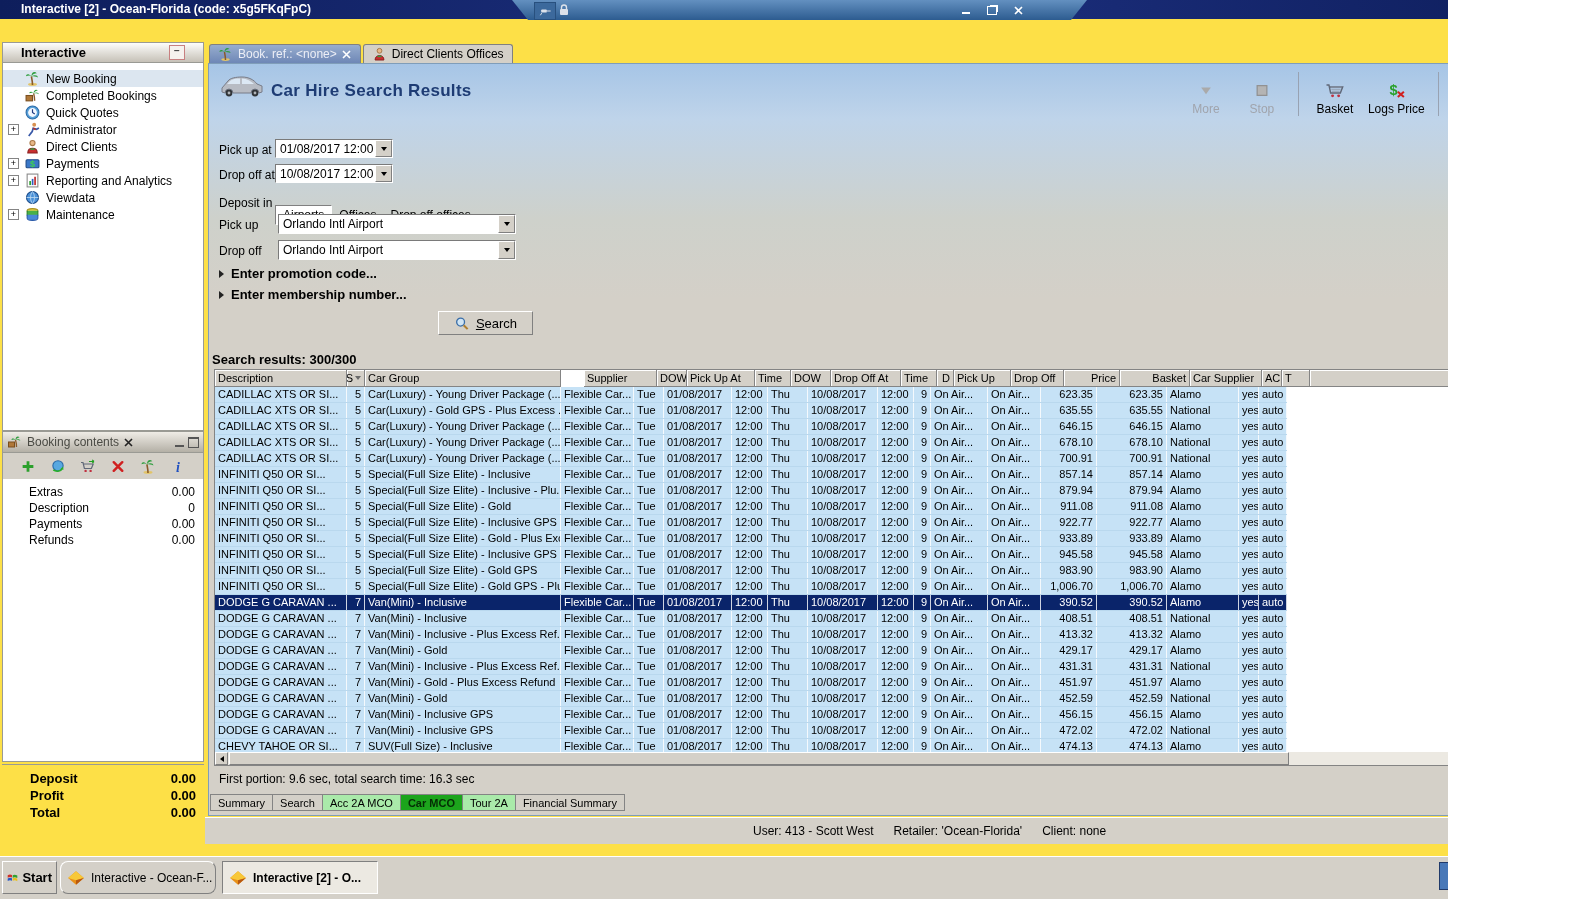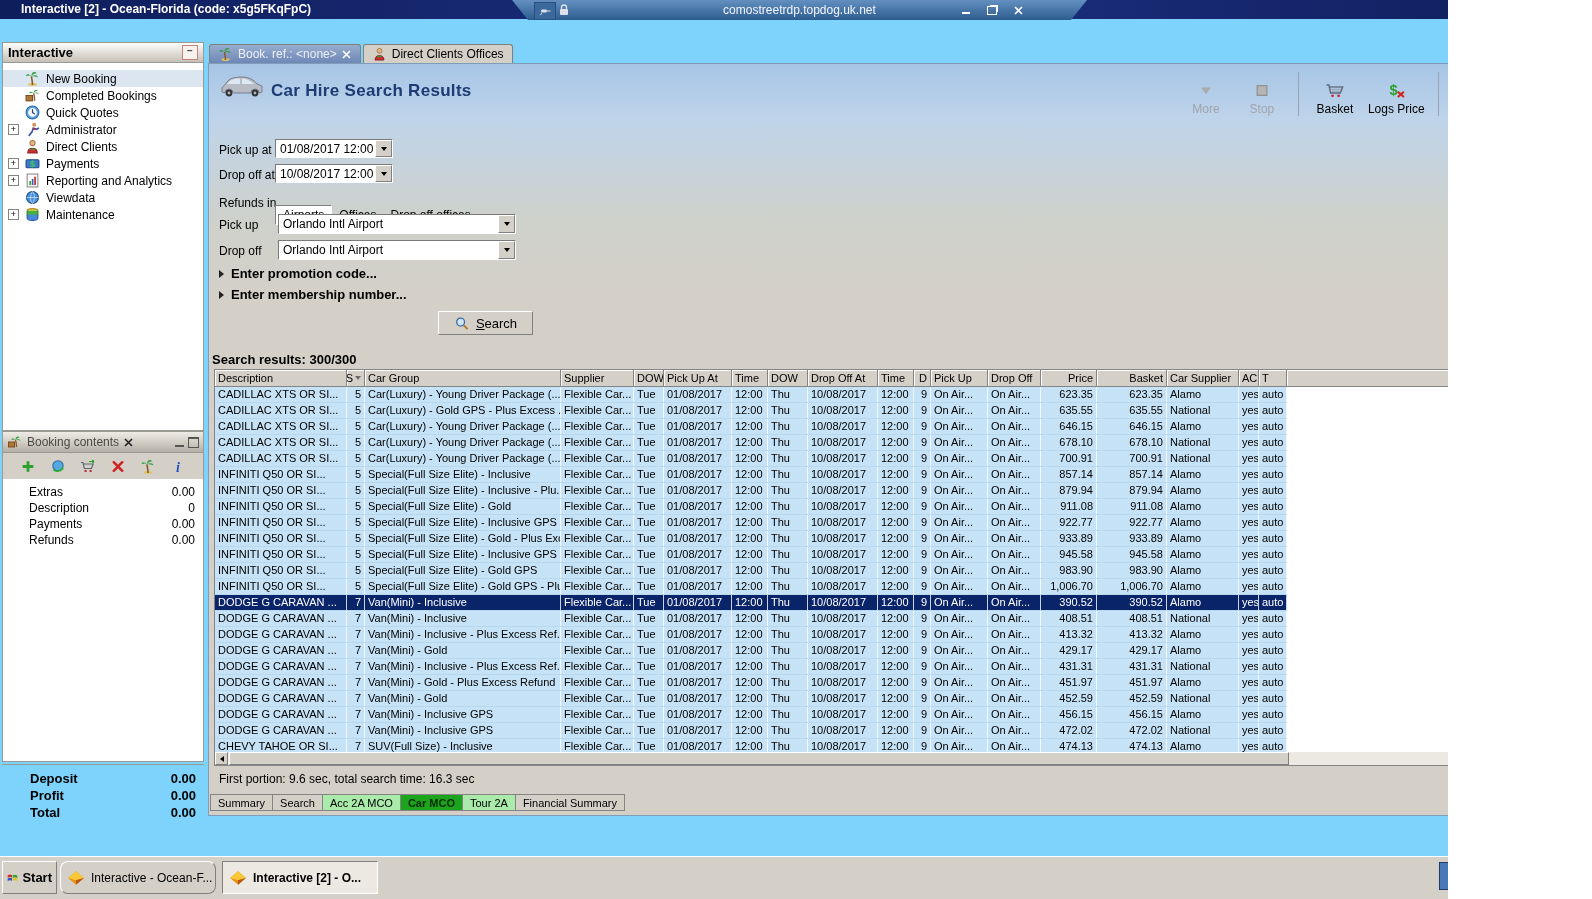--- a/index.html
+++ b/index.html
@@ -1,16 +1,16 @@
 <!DOCTYPE html>
 <html><head>
 <meta charset="utf-8">
 <style>
   html,body{margin:0;padding:0}
-  .screen{position:relative;width:1448px;height:899px;background:#7dd3fc;overflow:hidden;
+  .screen{position:relative;width:1448px;height:899px;background:#fde047;overflow:hidden;
     font-family:"Liberation Sans",sans-serif;color:#000;-webkit-font-smoothing:none}
   .ic{display:inline-flex;align-items:center;justify-content:center}
   .ic svg{width:100%;height:100%}
   .raised{background:#d4d0c8;border:1px solid;border-color:#fff #808080 #808080 #fff}
 
   
   .titlebar{position:absolute;left:0;top:0;width:1592px;height:19px;
     background:linear-gradient(90deg,#0e1e5c,#1d3080 55%,#0e1e5c)}
   .app-logo{position:absolute;left:3px;top:2px;width:15px;height:14px}
   .app-title{position:absolute;left:21px;top:2px;font-size:12px;font-weight:bold;color:#fff;white-space:nowrap}
@@ -35,21 +35,21 @@
   .rglyph-x svg{width:9px;height:9px}
 
   
   .menubar{position:absolute;left:0;top:19px;width:1592px;height:18px;background:#cbfdfe;
     border-bottom:1px solid #8fb8b8;display:flex;align-items:center;font-size:12px}
   .menu-item{padding:0 9px;height:100%;display:flex;align-items:center}
 
   
   .int-header{position:absolute;left:2px;top:42px;width:202px;height:21px;box-sizing:border-box;
     background:linear-gradient(180deg,#fdfdfb,#c6c1b7);border:1px solid #9a9a94;
-    font-size:13px;font-weight:bold;display:flex;align-items:center;padding:0 5px}
+    font-size:13px;font-weight:bold;display:flex;align-items:center;padding:0 18px}
   .collapse-btn{margin-left:auto;width:14px;height:13px;border:1px solid #c88080;background:#f6f2ee;
     font-size:10px;line-height:10px;text-align:center;color:#444}
   .tree{position:absolute;left:2px;top:63px;width:202px;height:368px;box-sizing:border-box;
     background:#fff;border:1px solid #9a9a94;border-top:none;padding-top:7px}
   .tree-item{height:17px;display:flex;align-items:center;font-size:12px;position:relative;padding-left:21px;white-space:nowrap}
   .tree-item.selected{background:#dce6f0}
   .expander{position:absolute;left:5px;top:3px;width:11px;height:11px;border:1px solid #848484;background:#fff;
     font-size:9px;line-height:9px;text-align:center;box-sizing:border-box}
   .tree-ic{width:17px;height:15px;margin-right:5px;flex:0 0 auto}
 
@@ -198,21 +198,20 @@
               <path d="M2.6 9.4L1 12" stroke="#dde2ea" stroke-width="1.1"></path>
             </svg>
           </span>
         </span>
       <span class="ic rdp-lock" id="lock-ic">
           <svg viewBox="0 0 12 14">
             <rect x="2" y="6" width="8" height="6" rx="1" fill="#dde2ea"></rect>
             <path d="M3.5 6V4.5a2.5 2.5 0 015 0V6" fill="none" stroke="#dde2ea" stroke-width="1.4"></path>
           </svg>
         </span>
-      <span class="rdp-host">comostreetrdp.topdog.uk.net</span>
       <span class="rdp-btns">
         <span class="rdp-btn">
             <span class="rglyph-min"></span>
           </span>
         <span class="rdp-btn">
             <span class="rglyph-restore"></span>
           </span>
         <span class="rdp-btn rglyph-x ic" id="rdpx-ic">
             <svg viewBox="0 0 9 9">
               <path d="M1 1l7 7M8 1L1 8" stroke="#fff" stroke-width="1.6"></path>
@@ -521,21 +520,21 @@
           <span class="dd-tri"></span>
         </span>
     </div>
     <span class="f-label" style="left:10px;top:104px">Drop off at</span>
     <div class="f-input" style="left:66px;top:100px;width:118px">
       <span class="val">10/08/2017 12:00</span>
       <span class="dd-btn">
           <span class="dd-tri"></span>
         </span>
     </div>
-    <span class="f-label" style="left:10px;top:132px">Refunds in</span>
+    <span class="f-label" style="left:10px;top:132px">Deposit in</span>
     <div class="seg" style="left:66px;top:141px" id="searchin-opts">
         <span class="seg-opt sel">Airports</span>
         <span class="seg-opt">Offices</span>
         <span class="seg-opt">Drop off offices</span>
       </div>
     <span class="f-label" style="left:10px;top:154px">Pick up</span>
     <div class="f-input" style="left:69px;top:150px;width:238px;height:20px">
       <span class="val">Orlando Intl Airport</span>
       <span class="dd-btn">
           <span class="dd-tri"></span>
@@ -568,21 +567,21 @@
       <span id="search-btn-label"><u>S</u>earch</span>
     </button>
 
     <span class="results-label">Search results: 300/300</span>
 
     <div class="grid">
       <div class="grid-header" id="grid-header">
           <span class="gh" style="width: 132px; flex: 0 0 132px;">Description</span>
           <span class="gh r" style="width: 18px; flex: 0 0 18px;">S<span class="sort-tri"></span></span>
           <span class="gh" style="width: 196px; flex: 0 0 196px;">Car Group</span>
-          <span class="gh" style="width: 73px; flex: 0 0 73px;">Supplier</span>
+          <span class="gh" style="width: 73px; flex: 0 0 73px; margin-left: 23px;">Supplier</span>
           <span class="gh" style="width: 30px; flex: 0 0 30px;">DOW</span>
           <span class="gh" style="width: 68px; flex: 0 0 68px;">Pick Up At</span>
           <span class="gh" style="width: 36px; flex: 0 0 36px;">Time</span>
           <span class="gh" style="width: 40px; flex: 0 0 40px;">DOW</span>
           <span class="gh" style="width: 70px; flex: 0 0 70px;">Drop Off At</span>
           <span class="gh" style="width: 36px; flex: 0 0 36px;">Time</span>
           <span class="gh r" style="width: 17px; flex: 0 0 17px;">D</span>
           <span class="gh" style="width: 57px; flex: 0 0 57px;">Pick Up</span>
           <span class="gh" style="width: 53px; flex: 0 0 53px;">Drop Off</span>
           <span class="gh r" style="width: 56px; flex: 0 0 56px;">Price</span>
@@ -1081,20 +1080,28 @@
     <div class="bottom-tabs" id="bottom-tabs">
         <span class="btab plain">Summary</span>
         <span class="btab plain">Search</span>
         <span class="btab green-light">Acc 2A MCO</span>
         <span class="btab green-active">Car MCO</span>
         <span class="btab green-light">Tour 2A</span>
         <span class="btab plain">Financial Summary</span>
       </div>
   </div>
 
+  <div class="statusbar">
+    <span class="status-texts">
+      <span>User: 413 - Scott West</span>
+      <span>Retailer: 'Ocean-Florida'</span>
+      <span>Client: none</span>
+    </span>
+    <span class="status-time">13:53 GMT</span>
+  </div>
 
   <div class="taskbar">
     <button class="start raised">
       <span class="ic" id="flag-ic">
           <svg viewBox="0 0 16 14">
             <path d="M1 4c2-1.5 4-1.5 6-.5V7C5 6 3 6 1 7.5z" fill="#d03028"></path>
             <path d="M8 3.7c2-1 4-1 6.5.5v3.5C12 6.2 10 6.2 8 7.2z" fill="#30a030"></path>
             <path d="M1 8.5c2-1.5 4-1.5 6-.5v3.5c-2-1-4-1-6 .5z" fill="#2858c8"></path>
             <path d="M8 8.2c2-1 4-1 6.5.5v3.5c-2.5-1.5-4.5-1.5-6.5-.5z" fill="#e8c020"></path>
           </svg>

